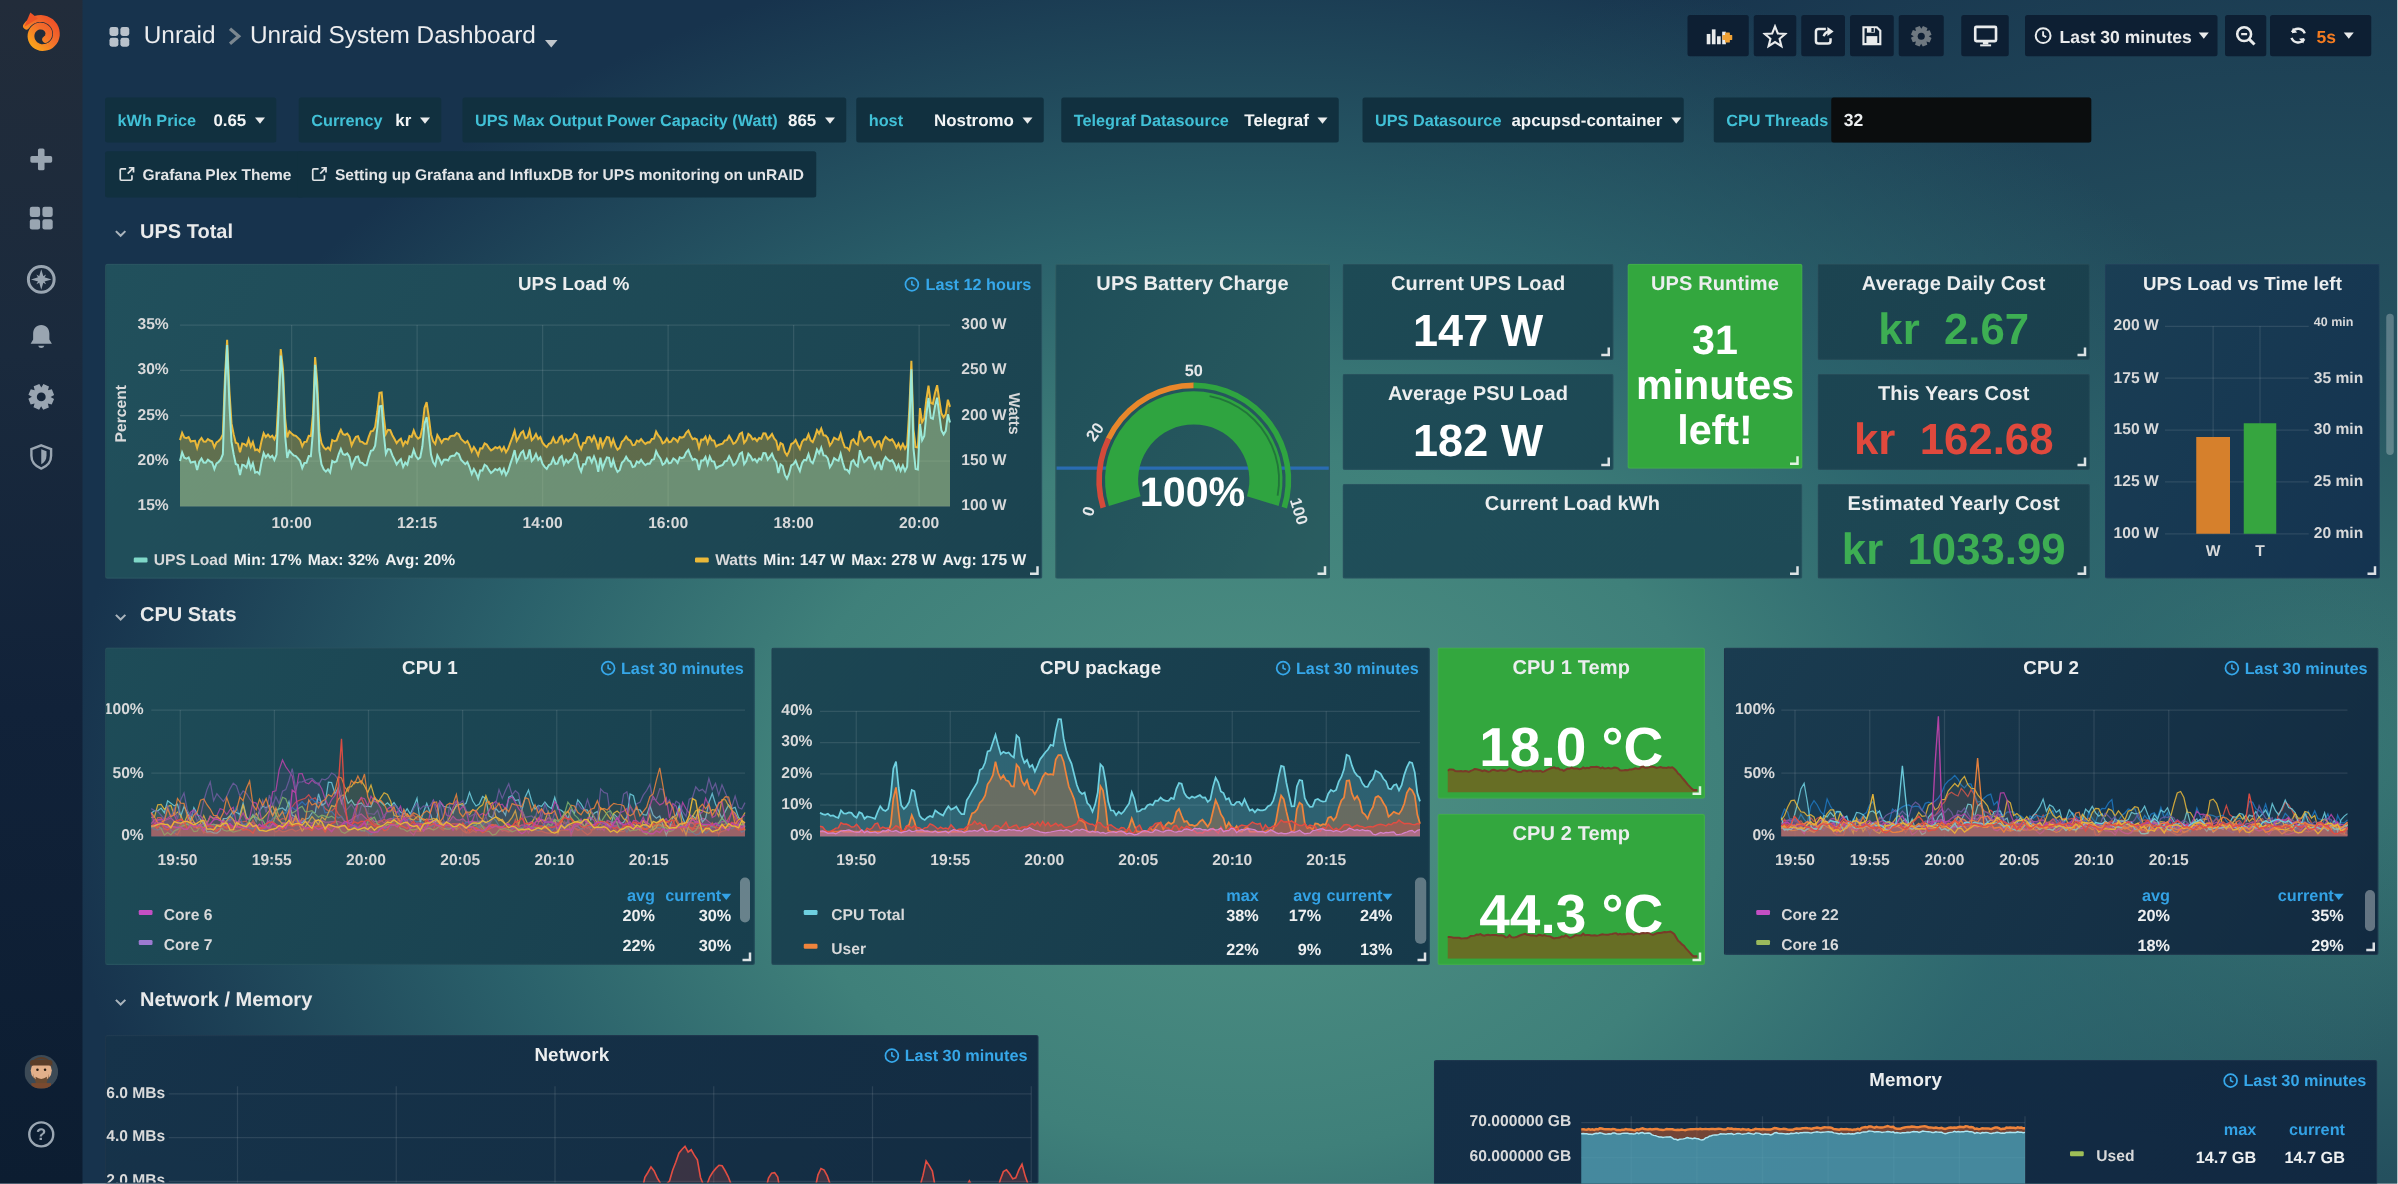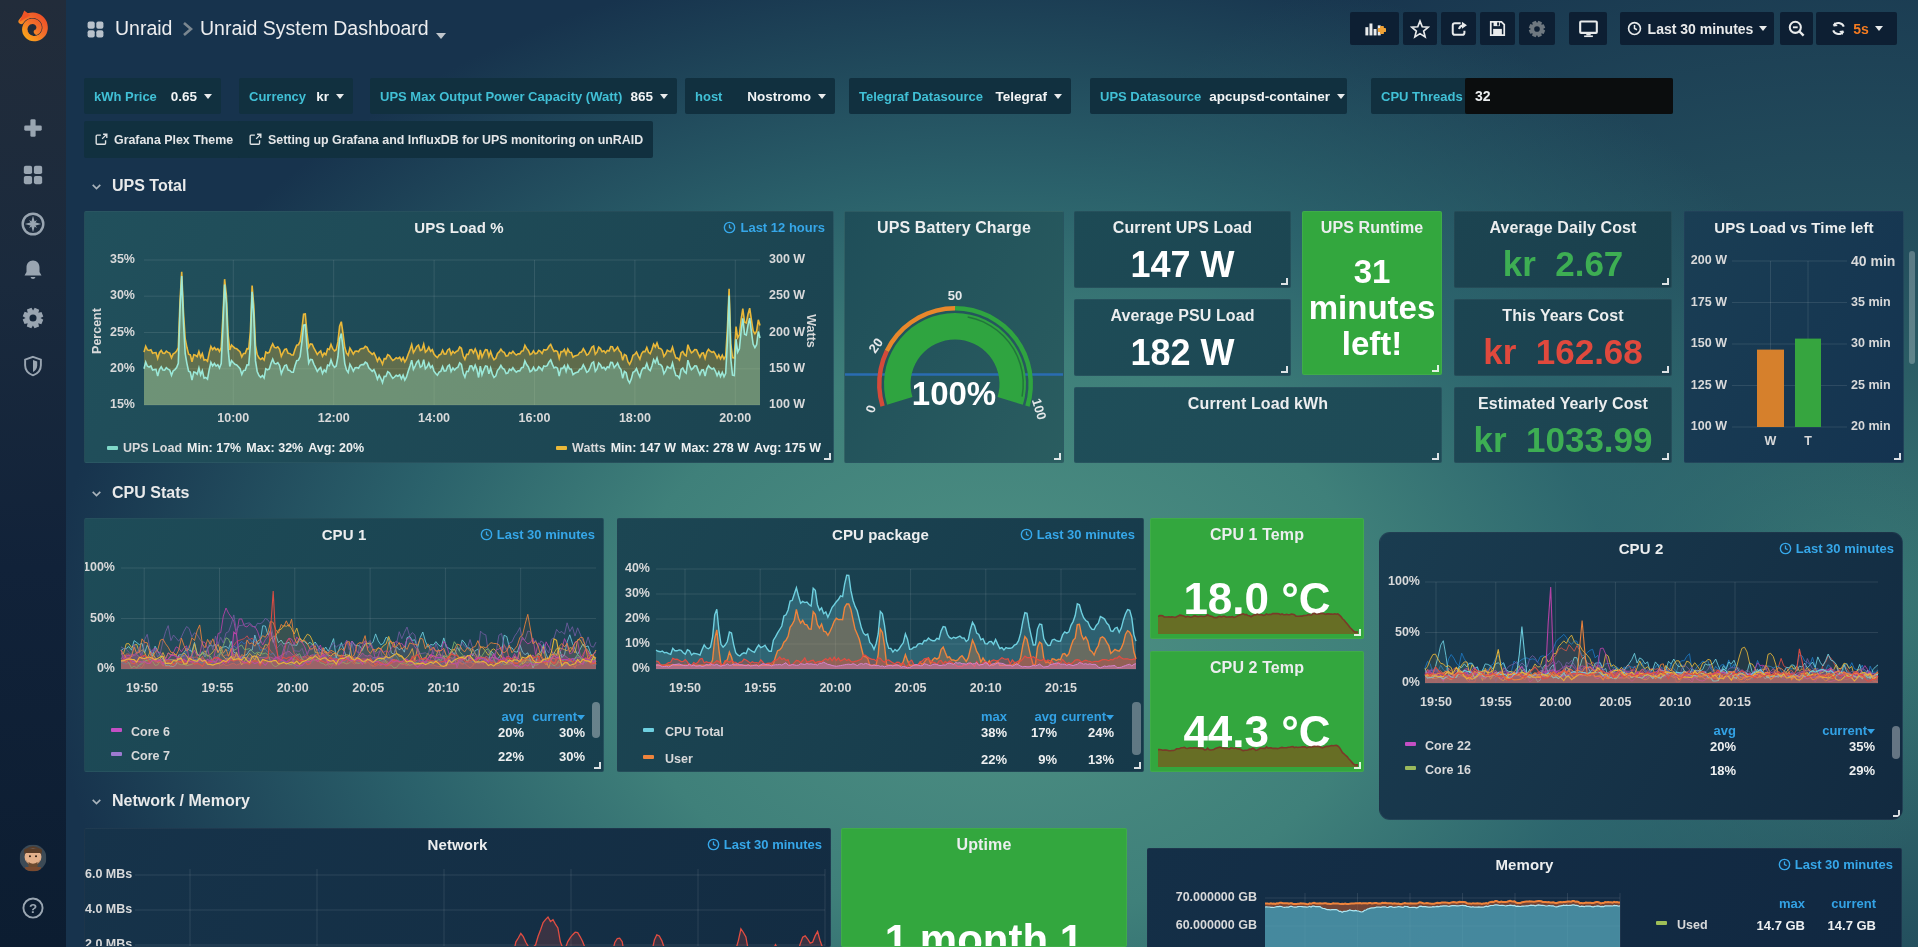--- a/index.html
+++ b/index.html
@@ -275,21 +275,21 @@
       <div class="axl axr" style="left:8px;top:148.75px;width:42px;font-size:12.5px">20%</div>
       <div class="axl axr" style="left:8px;top:185.0px;width:42px;font-size:12.5px">15%</div>
       <div class="axl axl" style="left:684px;top:40.0px;width:46px;font-size:12.5px">300 W</div>
       <div class="axl axl" style="left:684px;top:76.25px;width:46px;font-size:12.5px">250 W</div>
       <div class="axl axl" style="left:684px;top:112.5px;width:46px;font-size:12.5px">200 W</div>
       <div class="axl axl" style="left:684px;top:148.75px;width:46px;font-size:12.5px">150 W</div>
       <div class="axl axl" style="left:684px;top:185.0px;width:46px;font-size:12.5px">100 W</div>
       <div class="axl" style="left:-38px;top:112px;width:100px;text-align:center;transform:rotate(-90deg);font-weight:600">Percent</div>
       <div class="axl" style="left:676px;top:112px;width:100px;text-align:center;transform:rotate(90deg);font-weight:600">Watts</div>
       <div class="axl axc" style="left:123.30000000000001px;top:199px;width:50px;font-size:12.5px">10:00</div>
-      <div class="axl axc" style="left:223.70000000000002px;top:199px;width:50px;font-size:12.5px">12:00</div>
+      <div class="axl axc" style="left:223.70000000000002px;top:199px;width:50px;font-size:12.5px">12:15</div>
       <div class="axl axc" style="left:324.1px;top:199px;width:50px;font-size:12.5px">14:00</div>
       <div class="axl axc" style="left:424.50000000000006px;top:199px;width:50px;font-size:12.5px">16:00</div>
       <div class="axl axc" style="left:524.9000000000001px;top:199px;width:50px;font-size:12.5px">18:00</div>
       <div class="axl axc" style="left:625.3px;top:199px;width:50px;font-size:12.5px">20:00</div>
       <div class="leg" style="left:22px;top:229px">
         <span class="dash" style="background:#7fd8c8"></span>
         <span>UPS Load</span>
         <span class="legv">Min: 17%</span>
         <span class="legv">Max: 32%</span>
         <span class="legv">Avg: 20%</span>
@@ -365,21 +365,21 @@
         <line x1="85.5" y1="49" x2="85.5" y2="215" class="gl"></line>
         <line x1="123.0" y1="49" x2="123.0" y2="215" class="gl"></line>
         <rect x="72" y="137.6" width="27" height="77.4" fill="#d6802c"></rect>
         <rect x="110" y="126.6" width="26" height="88.4" fill="#36a53f"></rect>
       </svg>
       <div class="axl axr" style="left:0px;top:41.0px;width:42px;font-size:12.5px">200 W</div>
       <div class="axl axr" style="left:0px;top:82.5px;width:42px;font-size:12.5px">175 W</div>
       <div class="axl axr" style="left:0px;top:124.0px;width:42px;font-size:12.5px">150 W</div>
       <div class="axl axr" style="left:0px;top:165.5px;width:42px;font-size:12.5px">125 W</div>
       <div class="axl axr" style="left:0px;top:207.0px;width:42px;font-size:12.5px">100 W</div>
-      <div class="axl axl" style="left:166px;top:41.0px;width:50px;font-size:14px">40 min</div>
+      <div class="axl axl" style="left:166px;top:41.0px;width:50px;font-size:10px">40 min</div>
       <div class="axl axl" style="left:166px;top:82.5px;width:50px;font-size:12.5px">35 min</div>
       <div class="axl axl" style="left:166px;top:124.0px;width:50px;font-size:12.5px">30 min</div>
       <div class="axl axl" style="left:166px;top:165.5px;width:50px;font-size:12.5px">25 min</div>
       <div class="axl axl" style="left:166px;top:207.0px;width:50px;font-size:12.5px">20 min</div>
       <div class="axl axc" style="left:65.5px;top:222px;width:40px;font-size:12.5px">W</div>
       <div class="axl axc" style="left:103px;top:222px;width:40px;font-size:12.5px">T</div>
       <div class="corner"></div>
     </div>
 <div class="panel" style="left:84px;top:518px;width:520px;height:254px;background:linear-gradient(120deg,#1e4c58,#183f4e);">
       <div class="ptitle">CPU 1</div>
@@ -525,21 +525,21 @@
     </div>
 <div class="panel green" style="left:1150px;top:651px;width:214px;height:121px;">
       <div class="ptitle ptitle2">CPU 2 Temp</div>
       <div class="statv" style="top:55px;font-size:44px">44.3 °C</div>
       <svg width="200" height="30" style="position:absolute;left:7px;bottom:4px">
         <path d="M0.0,12.6L1.6,12.6L3.1,12.7L4.7,13.2L6.2,13.1L7.8,13.1L9.3,13.2L10.9,13.8L12.4,13.7L14.0,13.5L15.5,13.5L17.1,12.9L18.6,11.8L20.2,11.7L21.7,11.5L23.3,10.7L24.8,10.8L26.4,10.3L27.9,11.2L29.5,11.5L31.0,11.0L32.6,10.9L34.1,11.1L35.7,10.9L37.2,10.9L38.8,10.9L40.3,11.4L41.9,11.4L43.4,11.3L45.0,11.7L46.5,12.9L48.1,12.7L49.6,11.1L51.2,12.7L52.7,13.0L54.3,12.8L55.8,12.4L57.4,11.6L58.9,11.0L60.5,10.5L62.0,10.0L63.6,10.8L65.1,11.0L66.7,11.4L68.2,11.2L69.8,11.5L71.3,12.0L72.9,10.8L74.4,11.0L76.0,11.5L77.5,11.0L79.1,11.7L80.6,11.9L82.2,12.1L83.7,13.0L85.3,13.7L86.8,13.3L88.4,13.2L89.9,13.0L91.5,12.1L93.0,12.4L94.6,11.1L96.1,12.0L97.7,13.3L99.2,12.9L100.8,12.2L102.3,11.0L103.9,11.3L105.4,11.4L107.0,11.4L108.5,9.9L110.1,11.2L111.6,10.9L113.2,10.9L114.7,11.4L116.3,11.4L117.8,11.2L119.4,11.6L120.9,11.3L122.5,10.8L124.0,10.4L125.6,10.7L127.1,10.8L128.7,10.8L130.2,10.3L131.8,10.2L133.3,9.7L134.9,9.6L136.4,10.7L138.0,10.1L139.5,10.5L141.1,10.2L142.6,10.3L144.2,9.8L145.7,9.9L147.3,9.9L148.8,10.9L150.4,10.0L151.9,10.1L153.5,10.3L155.0,9.6L156.6,9.4L158.1,9.5L159.7,9.4L161.2,9.5L162.8,10.3L164.3,10.9L165.9,10.2L167.4,9.6L169.0,9.4L170.5,9.4L172.1,9.0L173.6,8.6L175.2,8.7L176.7,8.5L178.3,8.3L179.8,9.0L181.4,10.4L182.9,12.9L184.5,15.6L186.0,16.8L187.6,18.5L189.1,19.6L190.7,21.7L192.2,23.3L193.8,25.1L195.3,26.8L196.9,28.0L198.4,27.9L200.0,27.9L200.0,30.0L0.0,30.0Z" fill="#6a6a24" fill-opacity="0.95"></path>
         <path d="M0.0,12.6L1.6,12.6L3.1,12.7L4.7,13.2L6.2,13.1L7.8,13.1L9.3,13.2L10.9,13.8L12.4,13.7L14.0,13.5L15.5,13.5L17.1,12.9L18.6,11.8L20.2,11.7L21.7,11.5L23.3,10.7L24.8,10.8L26.4,10.3L27.9,11.2L29.5,11.5L31.0,11.0L32.6,10.9L34.1,11.1L35.7,10.9L37.2,10.9L38.8,10.9L40.3,11.4L41.9,11.4L43.4,11.3L45.0,11.7L46.5,12.9L48.1,12.7L49.6,11.1L51.2,12.7L52.7,13.0L54.3,12.8L55.8,12.4L57.4,11.6L58.9,11.0L60.5,10.5L62.0,10.0L63.6,10.8L65.1,11.0L66.7,11.4L68.2,11.2L69.8,11.5L71.3,12.0L72.9,10.8L74.4,11.0L76.0,11.5L77.5,11.0L79.1,11.7L80.6,11.9L82.2,12.1L83.7,13.0L85.3,13.7L86.8,13.3L88.4,13.2L89.9,13.0L91.5,12.1L93.0,12.4L94.6,11.1L96.1,12.0L97.7,13.3L99.2,12.9L100.8,12.2L102.3,11.0L103.9,11.3L105.4,11.4L107.0,11.4L108.5,9.9L110.1,11.2L111.6,10.9L113.2,10.9L114.7,11.4L116.3,11.4L117.8,11.2L119.4,11.6L120.9,11.3L122.5,10.8L124.0,10.4L125.6,10.7L127.1,10.8L128.7,10.8L130.2,10.3L131.8,10.2L133.3,9.7L134.9,9.6L136.4,10.7L138.0,10.1L139.5,10.5L141.1,10.2L142.6,10.3L144.2,9.8L145.7,9.9L147.3,9.9L148.8,10.9L150.4,10.0L151.9,10.1L153.5,10.3L155.0,9.6L156.6,9.4L158.1,9.5L159.7,9.4L161.2,9.5L162.8,10.3L164.3,10.9L165.9,10.2L167.4,9.6L169.0,9.4L170.5,9.4L172.1,9.0L173.6,8.6L175.2,8.7L176.7,8.5L178.3,8.3L179.8,9.0L181.4,10.4L182.9,12.9L184.5,15.6L186.0,16.8L187.6,18.5L189.1,19.6L190.7,21.7L192.2,23.3L193.8,25.1L195.3,26.8L196.9,28.0L198.4,27.9L200.0,27.9" fill="none" stroke="#7a3a28" stroke-width="1.6"></path>
       </svg>
       <div class="corner"></div>
     </div>
-<div class="panel" style="left:1379px;top:532px;width:524px;height:288px;background:linear-gradient(120deg,#1a3c50,#122a40);border-radius:11px;">
+<div class="panel" style="left:1379px;top:518px;width:524px;height:246px;background:linear-gradient(120deg,#1a3c50,#122a40);">
       <div class="ptitle">CPU 2</div>
       <div class="trange">
         <svg width="13" height="13" viewBox="0 0 24 24">
           <circle cx="12" cy="12" r="9.5" fill="none" stroke="#36a7e9" stroke-width="2.6"></circle>
           <path d="M12 6.5 L12 12 L16 14" fill="none" stroke="#36a7e9" stroke-width="2.4"></path>
         </svg>
         <span>Last 30 minutes</span>
       </div>
       <svg width="524" height="254" style="position:absolute;left:0;top:0">
         <line x1="45.0" y1="49.0" x2="498.0" y2="49.0" class="gl"></line>
@@ -625,24 +625,20 @@
         <line x1="486.0" y1="40" x2="486.0" y2="119" class="gl"></line>
         <line x1="613.0" y1="40" x2="613.0" y2="119" class="gl"></line>
         <line x1="740.0" y1="40" x2="740.0" y2="119" class="gl"></line>
         <path d="M50.0,144.9L52.5,145.8L54.9,145.2L57.4,141.2L59.9,146.4L62.4,145.7L64.8,145.6L67.3,146.6L69.8,149.6L72.3,149.5L74.7,140.2L77.2,143.0L79.7,145.3L82.2,149.2L84.6,145.8L87.1,147.3L89.6,147.0L92.0,150.1L94.5,150.1L97.0,150.1L99.5,150.1L101.9,146.7L104.4,143.4L106.9,138.4L109.4,138.3L111.8,134.2L114.3,133.5L116.8,135.2L119.2,136.7L121.7,142.9L124.2,146.7L126.7,150.1L129.1,145.6L131.6,144.1L134.1,142.0L136.6,139.6L139.0,141.5L141.5,142.5L144.0,144.3L146.5,143.4L148.9,144.7L151.4,143.6L153.9,145.7L156.3,146.5L158.8,145.0L161.3,143.9L163.8,144.7L166.2,149.0L168.7,144.5L171.2,148.3L173.7,148.4L176.1,149.3L178.6,149.9L181.1,147.2L183.5,144.0L186.0,145.2L188.5,147.3L191.0,147.3L193.4,146.6L195.9,144.0L198.4,147.3L200.9,149.2L203.3,150.1L205.8,150.1L208.3,150.1L210.8,149.7L213.2,145.0L215.7,144.2L218.2,142.0L220.6,148.8L223.1,146.7L225.6,145.2L228.1,147.4L230.5,150.1L233.0,150.1L235.5,150.1L238.0,141.7L240.4,141.7L242.9,143.1L245.4,147.0L247.8,146.2L250.3,141.6L252.8,139.0L255.3,141.7L257.7,146.4L260.2,143.9L262.7,136.7L265.2,141.8L267.6,140.5L270.1,138.5L272.6,140.6L275.1,142.9L277.5,142.3L280.0,141.8L282.5,140.5L284.9,142.0L287.4,143.7L289.9,141.6L292.4,147.8L294.8,143.5L297.3,142.7L299.8,144.3L302.3,149.6L304.7,150.1L307.2,148.8L309.7,150.1L312.2,150.1L314.6,150.1L317.1,150.1L319.6,149.4L322.0,147.1L324.5,140.0L327.0,145.0L329.5,147.3L331.9,147.4L334.4,147.4L336.9,144.3L339.4,146.8L341.8,149.6L344.3,146.3L346.8,150.1L349.2,150.1L351.7,150.1L354.2,148.2L356.7,143.6L359.1,141.0L361.6,146.7L364.1,146.1L366.6,144.7L369.0,139.8L371.5,136.8L374.0,132.2L376.5,130.8L378.9,133.7L381.4,139.4L383.9,142.2L386.3,141.3L388.8,141.5L391.3,140.1L393.8,145.0L396.2,136.9L398.7,137.8L401.2,135.3L403.7,129.1L406.1,122.8L408.6,118.7L411.1,118.2L413.5,120.0L416.0,129.3L418.5,130.7L421.0,127.2L423.4,123.8L425.9,122.0L428.4,124.3L430.9,112.8L433.3,109.0L435.8,104.5L438.3,107.7L440.8,113.3L443.2,117.3L445.7,123.3L448.2,118.2L450.6,115.8L453.1,107.2L455.6,100.8L458.1,93.5L460.5,90.6L463.0,88.0L465.5,92.6L468.0,90.8L470.4,95.1L472.9,98.9L475.4,113.0L477.8,119.0L480.3,119.3L482.8,112.6L485.3,108.6L487.7,105.7L490.2,103.2L492.7,103.6L495.2,107.8L497.6,112.4L500.1,119.0L502.6,129.7L505.1,133.9L507.5,132.9L510.0,137.4L512.5,141.6L514.9,140.2L517.4,141.1L519.9,136.4L522.4,136.5L524.8,131.2L527.3,124.0L529.8,113.5L532.3,109.5L534.7,109.1L537.2,112.7L539.7,127.7L542.2,129.0L544.6,133.7L547.1,135.6L549.6,133.3L552.0,133.4L554.5,135.3L557.0,140.1L559.5,139.7L561.9,136.8L564.4,134.5L566.9,122.8L569.4,110.9L571.8,105.8L574.3,107.0L576.8,111.6L579.2,118.6L581.7,127.0L584.2,134.0L586.7,138.5L589.1,140.9L591.6,141.8L594.1,142.1L596.6,142.2L599.0,142.2L601.5,142.2L604.0,141.1L606.5,142.2L608.9,137.7L611.4,140.6L613.9,134.2L616.3,132.1L618.8,126.9L621.3,122.1L623.8,121.7L626.2,126.1L628.7,132.4L631.2,137.6L633.7,140.6L636.1,141.7L638.6,141.9L641.1,141.5L643.5,140.2L646.0,136.1L648.5,126.7L651.0,120.0L653.4,111.3L655.9,99.8L658.4,103.5L660.9,107.9L663.3,121.3L665.8,127.0L668.3,134.3L670.8,138.1L673.2,132.7L675.7,131.4L678.2,134.2L680.6,134.9L683.1,132.5L685.6,124.4L688.1,120.3L690.5,115.7L693.0,120.3L695.5,123.7L698.0,129.7L700.4,137.1L702.9,139.9L705.4,139.7L707.8,137.0L710.3,131.4L712.8,123.4L715.3,114.6L717.7,108.3L720.2,106.9L722.7,110.0L725.2,114.1L727.6,113.2L730.1,106.9L732.6,102.4L735.1,111.7L737.5,118.5L740.0,127.5L740.0,119.0L50.0,119.0Z" fill="#E24D42" fill-opacity="0.18"></path>
         <path d="M50.0,144.9L52.5,145.8L54.9,145.2L57.4,141.2L59.9,146.4L62.4,145.7L64.8,145.6L67.3,146.6L69.8,149.6L72.3,149.5L74.7,140.2L77.2,143.0L79.7,145.3L82.2,149.2L84.6,145.8L87.1,147.3L89.6,147.0L92.0,150.1L94.5,150.1L97.0,150.1L99.5,150.1L101.9,146.7L104.4,143.4L106.9,138.4L109.4,138.3L111.8,134.2L114.3,133.5L116.8,135.2L119.2,136.7L121.7,142.9L124.2,146.7L126.7,150.1L129.1,145.6L131.6,144.1L134.1,142.0L136.6,139.6L139.0,141.5L141.5,142.5L144.0,144.3L146.5,143.4L148.9,144.7L151.4,143.6L153.9,145.7L156.3,146.5L158.8,145.0L161.3,143.9L163.8,144.7L166.2,149.0L168.7,144.5L171.2,148.3L173.7,148.4L176.1,149.3L178.6,149.9L181.1,147.2L183.5,144.0L186.0,145.2L188.5,147.3L191.0,147.3L193.4,146.6L195.9,144.0L198.4,147.3L200.9,149.2L203.3,150.1L205.8,150.1L208.3,150.1L210.8,149.7L213.2,145.0L215.7,144.2L218.2,142.0L220.6,148.8L223.1,146.7L225.6,145.2L228.1,147.4L230.5,150.1L233.0,150.1L235.5,150.1L238.0,141.7L240.4,141.7L242.9,143.1L245.4,147.0L247.8,146.2L250.3,141.6L252.8,139.0L255.3,141.7L257.7,146.4L260.2,143.9L262.7,136.7L265.2,141.8L267.6,140.5L270.1,138.5L272.6,140.6L275.1,142.9L277.5,142.3L280.0,141.8L282.5,140.5L284.9,142.0L287.4,143.7L289.9,141.6L292.4,147.8L294.8,143.5L297.3,142.7L299.8,144.3L302.3,149.6L304.7,150.1L307.2,148.8L309.7,150.1L312.2,150.1L314.6,150.1L317.1,150.1L319.6,149.4L322.0,147.1L324.5,140.0L327.0,145.0L329.5,147.3L331.9,147.4L334.4,147.4L336.9,144.3L339.4,146.8L341.8,149.6L344.3,146.3L346.8,150.1L349.2,150.1L351.7,150.1L354.2,148.2L356.7,143.6L359.1,141.0L361.6,146.7L364.1,146.1L366.6,144.7L369.0,139.8L371.5,136.8L374.0,132.2L376.5,130.8L378.9,133.7L381.4,139.4L383.9,142.2L386.3,141.3L388.8,141.5L391.3,140.1L393.8,145.0L396.2,136.9L398.7,137.8L401.2,135.3L403.7,129.1L406.1,122.8L408.6,118.7L411.1,118.2L413.5,120.0L416.0,129.3L418.5,130.7L421.0,127.2L423.4,123.8L425.9,122.0L428.4,124.3L430.9,112.8L433.3,109.0L435.8,104.5L438.3,107.7L440.8,113.3L443.2,117.3L445.7,123.3L448.2,118.2L450.6,115.8L453.1,107.2L455.6,100.8L458.1,93.5L460.5,90.6L463.0,88.0L465.5,92.6L468.0,90.8L470.4,95.1L472.9,98.9L475.4,113.0L477.8,119.0L480.3,119.3L482.8,112.6L485.3,108.6L487.7,105.7L490.2,103.2L492.7,103.6L495.2,107.8L497.6,112.4L500.1,119.0L502.6,129.7L505.1,133.9L507.5,132.9L510.0,137.4L512.5,141.6L514.9,140.2L517.4,141.1L519.9,136.4L522.4,136.5L524.8,131.2L527.3,124.0L529.8,113.5L532.3,109.5L534.7,109.1L537.2,112.7L539.7,127.7L542.2,129.0L544.6,133.7L547.1,135.6L549.6,133.3L552.0,133.4L554.5,135.3L557.0,140.1L559.5,139.7L561.9,136.8L564.4,134.5L566.9,122.8L569.4,110.9L571.8,105.8L574.3,107.0L576.8,111.6L579.2,118.6L581.7,127.0L584.2,134.0L586.7,138.5L589.1,140.9L591.6,141.8L594.1,142.1L596.6,142.2L599.0,142.2L601.5,142.2L604.0,141.1L606.5,142.2L608.9,137.7L611.4,140.6L613.9,134.2L616.3,132.1L618.8,126.9L621.3,122.1L623.8,121.7L626.2,126.1L628.7,132.4L631.2,137.6L633.7,140.6L636.1,141.7L638.6,141.9L641.1,141.5L643.5,140.2L646.0,136.1L648.5,126.7L651.0,120.0L653.4,111.3L655.9,99.8L658.4,103.5L660.9,107.9L663.3,121.3L665.8,127.0L668.3,134.3L670.8,138.1L673.2,132.7L675.7,131.4L678.2,134.2L680.6,134.9L683.1,132.5L685.6,124.4L688.1,120.3L690.5,115.7L693.0,120.3L695.5,123.7L698.0,129.7L700.4,137.1L702.9,139.9L705.4,139.7L707.8,137.0L710.3,131.4L712.8,123.4L715.3,114.6L717.7,108.3L720.2,106.9L722.7,110.0L725.2,114.1L727.6,113.2L730.1,106.9L732.6,102.4L735.1,111.7L737.5,118.5L740.0,127.5" fill="none" stroke="#E24D42" stroke-width="1.3"></path>
       </svg>
       <div class="axl axr" style="left:0px;top:38px;width:44px;font-size:12.5px">6.0 MBs</div>
       <div class="axl axr" style="left:0px;top:73px;width:44px;font-size:12.5px">4.0 MBs</div>
       <div class="axl axr" style="left:0px;top:108px;width:44px;font-size:12.5px">2.0 MBs</div>
     </div>
-<div class="panel green" style="left:841px;top:828px;width:286px;height:119px;">
-      <div class="ptitle ptitle2">Uptime</div>
-      <div class="statv" style="top:87px;font-size:42px">1 month 1</div>
-    </div>
 <div class="panel" style="left:1147px;top:828px;width:755px;height:119px;background:linear-gradient(120deg,#142f47,#112841);margin-top:20px;">
       <div class="ptitle">Memory</div>
       <div class="trange">
         <svg width="13" height="13" viewBox="0 0 24 24">
           <circle cx="12" cy="12" r="9.5" fill="none" stroke="#36a7e9" stroke-width="2.6"></circle>
           <path d="M12 6.5 L12 12 L16 14" fill="none" stroke="#36a7e9" stroke-width="2.4"></path>
         </svg>
         <span>Last 30 minutes</span>
       </div>
       <svg width="755" height="119" style="position:absolute;left:0;top:0">

